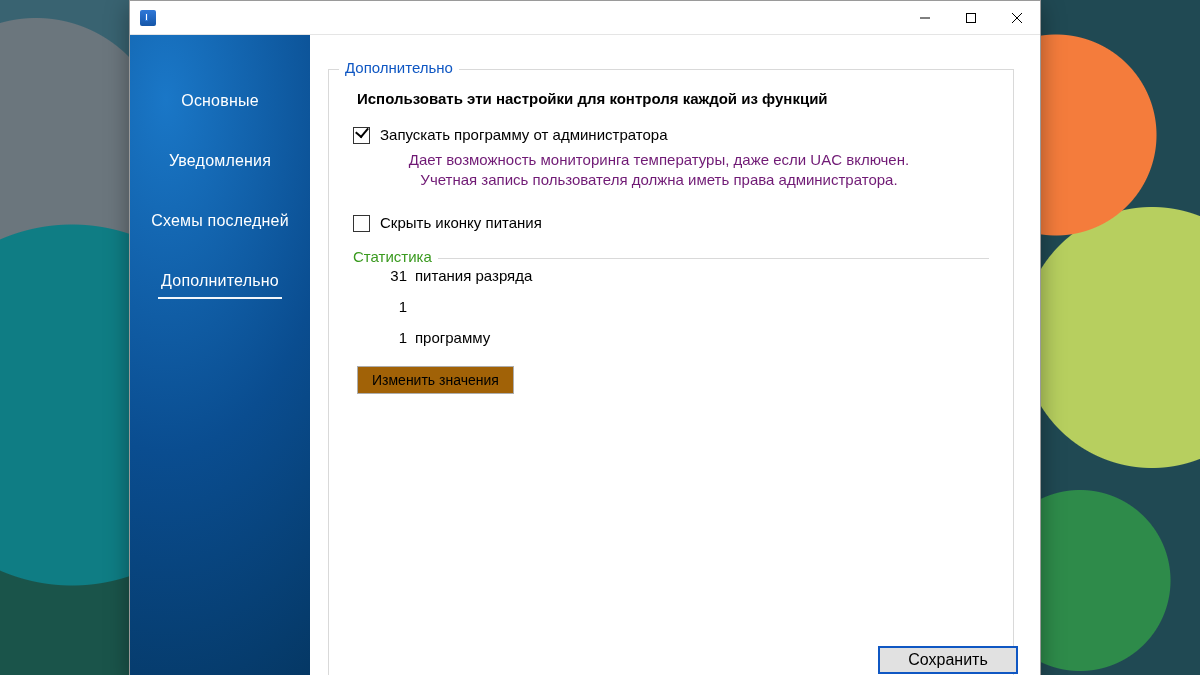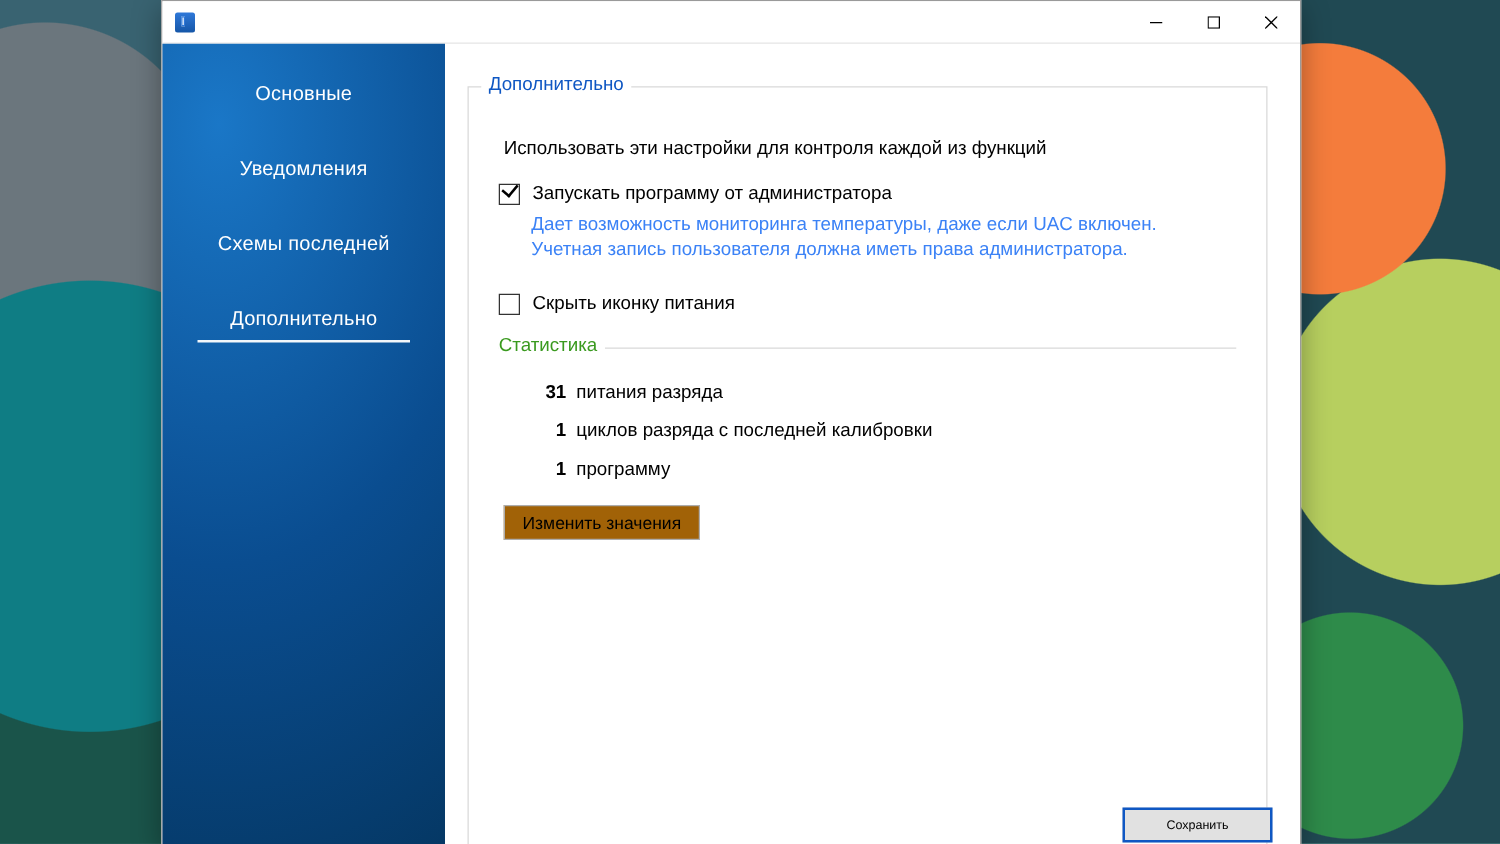--- a/index.html
+++ b/index.html
@@ -72,24 +72,24 @@
   }
   .winbtn svg { width: 10px; height: 10px; stroke: currentColor; stroke-width: 1; fill: none; }
   .winbtn.max svg rect { }
   
   .body {
     flex: 1;
     display: flex;
     min-height: 0;
   }
   .sidebar {
-    width: 226px;
+    width: 180px;
     background: radial-gradient(ellipse 180% 100% at 20% 10%, #1a77c7 0%, #0a4d90 55%, #053865 100%);
     color: #fff;
-    padding-top: 11px;
+    padding-top: 36px;
     box-sizing: border-box;
   }
   .side-item {
     height: 60px;
     display: flex;
     align-items: center;
     justify-content: center;
     font-size: 16px;
     letter-spacing: .2px;
     cursor: pointer;
@@ -122,21 +122,22 @@
     position: absolute;
     top: -11px;
     left: 10px;
     background: #fff;
     padding: 0 6px;
     color: #0f57c3;
     font-size: 15px;
   }
   .groupbox.main { border-color:#d9d9d9; min-height:580px;}
   .desc {
-    margin: 20px 0 18px 4px;
+    margin: 0 0 18px 4px;
+    font-weight: bold;
   }
   .chk-row {
     display: flex;
     align-items: flex-end;
     gap: 10px;
     margin: 10px 0 6px 0;
   }
   .chk {
     width: 15px; height: 15px;
     border: 1px solid #333;
@@ -149,76 +150,76 @@
     content:"";
     position:absolute;
     left:2px; top:-1px;
     width:10px; height:6px;
     border-left:2px solid #000;
     border-bottom:2px solid #000;
     transform: rotate(-50deg);
   }
   .chk-label { line-height: 19px; }
   .hint {
-    color: #3b82f6;
+    color: #701a75;
     margin: 2px 0 23px 26px;
     line-height: 20px;
     max-width: 560px;
+    text-align: center;
   }
   .stats-block {
     border-top: 1px solid #d9d9d9;
     position: relative;
     margin-top: 26px;
-    padding-top: 18px;
     padding-left: 4px;
   }
   .stats-block > .legend {
     position: absolute;
     top: -11px; left: 0;
     background: #fff;
     padding: 0 6px 0 0;
     color: #3a9a1f;
     font-size: 15px;
   }
   .stat-line {
     display: flex;
     align-items: baseline;
     margin: 8px 0 14px 22px;
     gap: 8px;
   }
   .stat-num {
     width: 28px;
     text-align: right;
-    font-weight: 700;
+    font-weight: 400;
   }
   .btn {
     display: inline-block;
     border: 1px solid #adadad;
     background: #a16207;
     padding: 5px 14px;
     font-family: inherit;
     font-size: 14px;
     cursor: pointer;
     margin: 6px 0 0 0;
   }
   
   .dlg-buttons {
     position: absolute;
     right: 22px;
     bottom: 2px;
     display: flex;
     gap: 12px;
   }
   .dlg-btn {
-    width: 120px;
+    width: 140px;
     height: 28px;
     border: 1px solid #adadad;
     background: #e1e1e1;
     font-family: inherit;
-    font-size: 10px;
+    font-size: 16px;
     cursor: pointer;
     overflow:hidden;
   }
   .dlg-btn.primary {
     border: 2px solid #0f57c3;
     background: #e1e1e1;
   }
 </style>
 </head>
 <body>
@@ -284,21 +285,20 @@
 
         <div class="stats-block">
           <span class="legend">Статистика</span>
 
           <div class="stat-line">
             <span class="stat-num">31</span>
             <span>питания разряда</span>
           </div>
           <div class="stat-line">
             <span class="stat-num">1</span>
-            <span>циклов разряда с последней калибровки</span>
           </div>
           <div class="stat-line">
             <span class="stat-num">1</span>
             <span>программу</span>
           </div>
 
           <button class="btn">Изменить значения</button>
         </div>
       </div>
 

